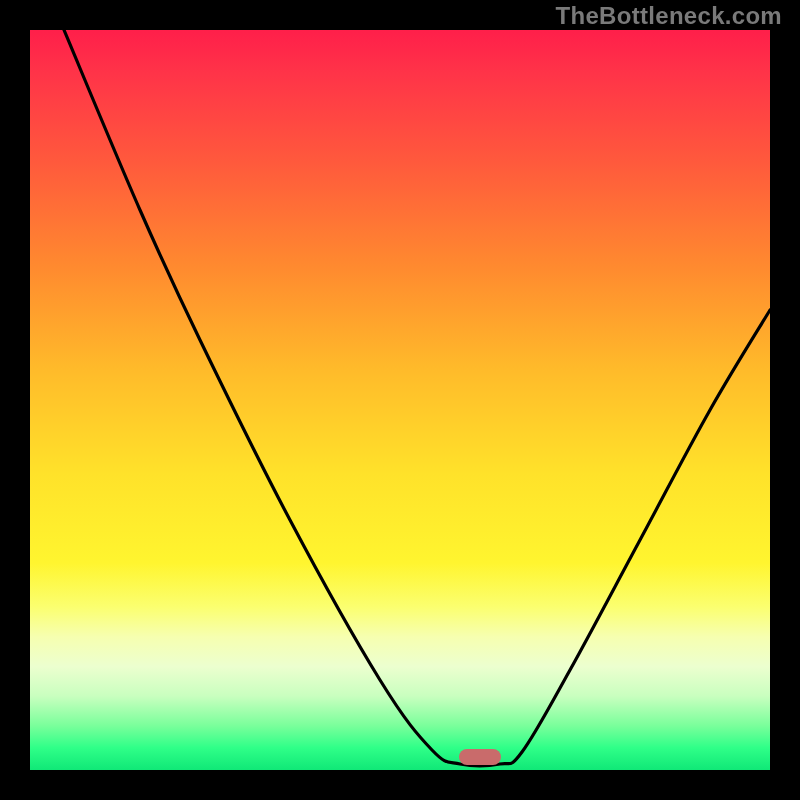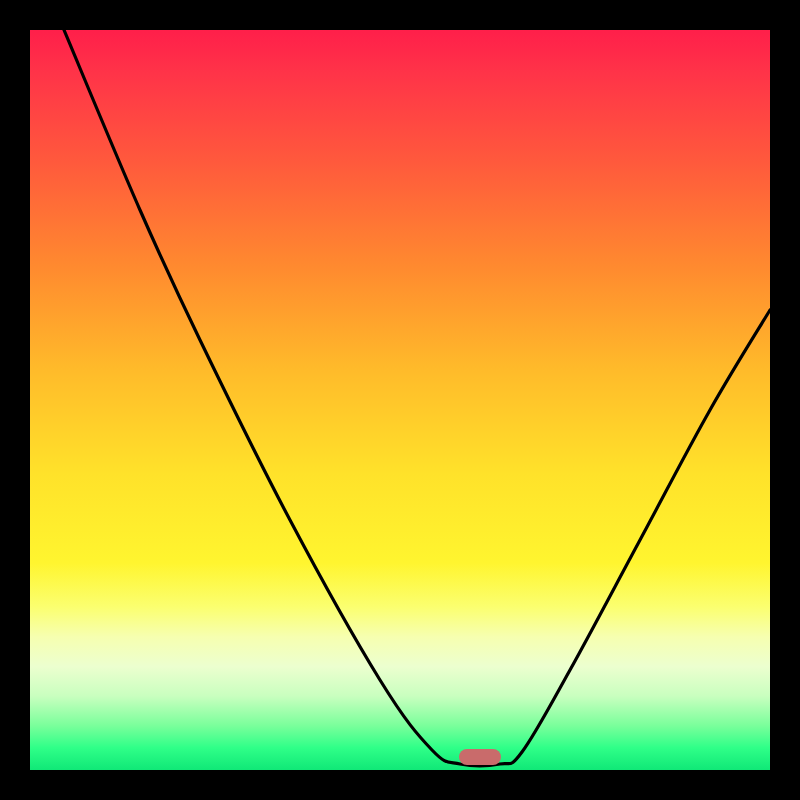--- a/index.html
+++ b/index.html
@@ -71,20 +71,21 @@
     position: absolute;
     background: #c96b6b;
     border-radius: 8px;
     z-index: 3;
   }
 </style>
 </head>
 <body>
 
 <div class="frame">
+  <div class="watermark">TheBottleneck.com</div>
 
   <div class="plot-area">
     <div class="gradient-bg"></div>
 
     <svg class="curve" viewBox="0 0 740 740" preserveAspectRatio="none">
       <path fill="none" stroke="#000" stroke-width="3.2" stroke-linecap="round" d="M 34 0 C 47.68 32.4, 85.52 124.2, 110 180 C 134.48 235.8, 143 254.2, 170 310 C 197 365.8, 227.6 428.8, 260 490 C 292.4 551.2, 324.44 608.6, 350 650 C 375.56 691.4, 387.6 704.88, 402 720 C 416.4 735.12, 417.76 731.48, 430 734 C 442.24 736.52, 458.84 736.16, 470 734 C 481.16 731.84, 479.4 738.92, 492 722 C 504.6 705.08, 518.76 678.16, 540 640 C 561.24 601.84, 584.8 556.8, 610 510 C 635.2 463.2, 656.6 421.4, 680 380 C 703.4 338.6, 729.2 298, 740 280 "></path>
     </svg>
 
     <div class="marker" style="left:429px; top:719px; width:42px; height:16px; background:#c96b6b;"></div>
   </div>

